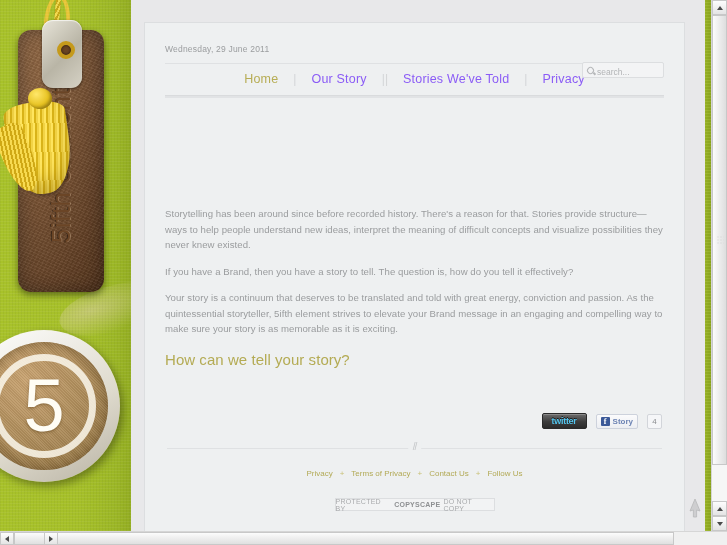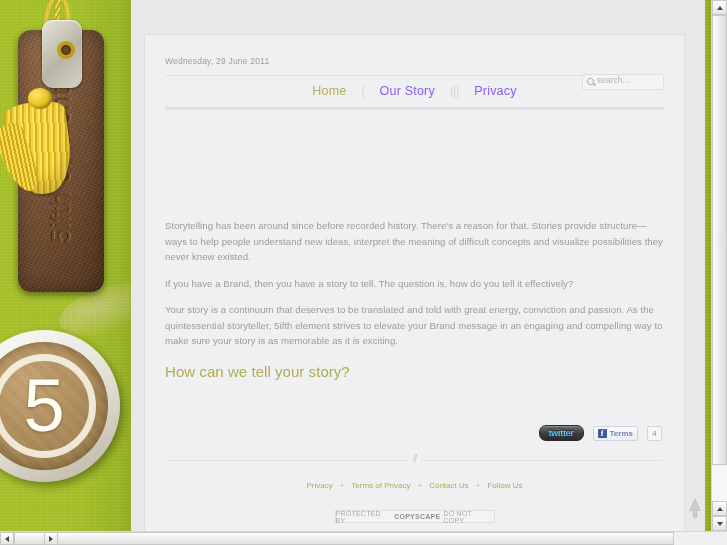--- a/index.html
+++ b/index.html
@@ -206,21 +206,21 @@
     font-size:74px;
     line-height:1;
     color:#fffdf5;
     text-shadow: 0 1px 3px rgba(90,60,20,.55);
     font-family:"Liberation Sans", sans-serif;
   }
 
   
   #page-sheet{
     position:absolute;
-    left:144px; top:34px;
+    left:144px; top:22px;
     width:541px;
     height:509px;
     background:#eef0f1;
     border:1px solid #dcdee0;
     border-bottom:none;
     box-shadow: 0 0 0 0 rgba(0,0,0,0);
     overflow:hidden;
   }
 
   .date-line{
@@ -265,21 +265,21 @@
 
   
   .search-box{
     position:absolute;
     right:20px; top:39px;
     width:82px; height:16px;
     background:#f3f4f5;
     border:1px solid #dcdee0;
     border-radius:2px;
     display:flex;
-    align-items:flex-end;
+    align-items:flex-start;
     padding: 4px 4px;
     gap:3px;
   }
   .search-box .mag{
     width:7px;height:7px;
     border:1.2px solid #b6b8ba;
     border-radius:50%;
     position:relative;
     flex:none;
     transform: rotate(-45deg);
@@ -323,21 +323,21 @@
   .social{
     display:flex;
     align-items:center;
     justify-content:flex-end;
     gap:9px;
     padding: 30px 22px 0 0;
   }
   .tw-btn{
     display:flex; align-items:center; justify-content:center;
     width:45px; height:16px;
-    border-radius:7px;
+    border-radius:2px;
     background: linear-gradient(180deg,#6d6d6d,#3c3c3c 55%,#2b2b2b);
     border:1px solid #2a2a2a;
     box-shadow: inset 0 1px 0 rgba(255,255,255,.22);
     font-size:9px;
     font-weight:bold;
     color:#55c7f0;
     letter-spacing:-.3px;
     text-shadow: 0 -1px 0 rgba(0,0,0,.7);
     font-family:"Liberation Sans", sans-serif;
   }
@@ -566,40 +566,41 @@
       <input type="text" placeholder="search..." style="">
     </div>
 
     <div class="nav-wrap">
       <div class="nav">
         <a href="#" class="active">Home</a>
         <span class="sep">|</span>
         <a href="#">Our Story</a>
         <span class="sep">|</span>
         <span class="sep">|</span>
+        <a href="#">Stories We've Told</a>
         <span class="sep">|</span>
         <a href="#">Privacy</a>
       </div>
     </div>
     <div class="nav-rule"></div>
 
     <div class="copy">
       <p>Storytelling has been around since before recorded history. There's a reason for that. Stories provide structure—ways to help people understand new ideas, interpret the meaning of difficult concepts and visualize possibilities they never knew existed.</p>
       <p>If you have a Brand, then you have a story to tell. The question is, how do you tell it effectively?</p>
       <p>Your story is a continuum that deserves to be translated and told with great energy, conviction and passion. As the quintessential storyteller, 5ifth element strives to elevate your Brand message in an engaging and compelling way to make sure your story is as memorable as it is exciting.</p>
       <p class="cta">
         <a href="#">How can we tell your story?</a>
       </p>
     </div>
 
     <div class="social">
       <div class="tw-btn">twitter</div>
       <div class="fb-like">
         <span class="fb-f">f</span>
-        <span class="lbl">Terms</span>
+        <span class="lbl">Story</span>
       </div>
       <div class="fb-count">4</div>
     </div>
 
     <div class="foot-rule">
       <span class="slashes">//</span>
     </div>
 
     <div class="foot-links">
       <a href="#">Privacy</a>

